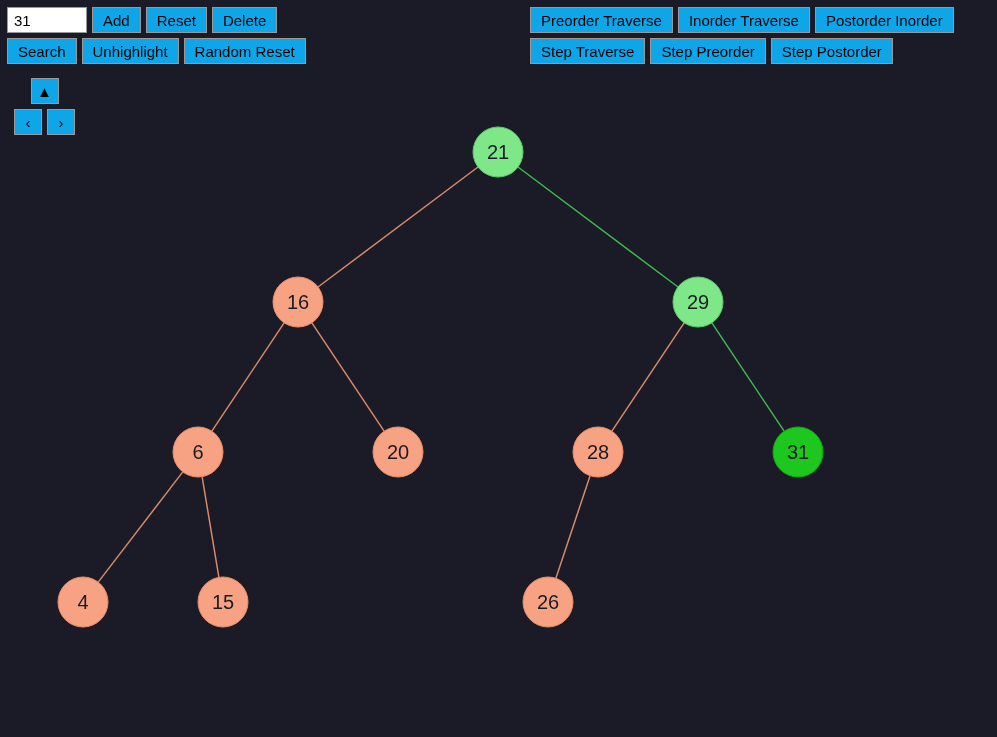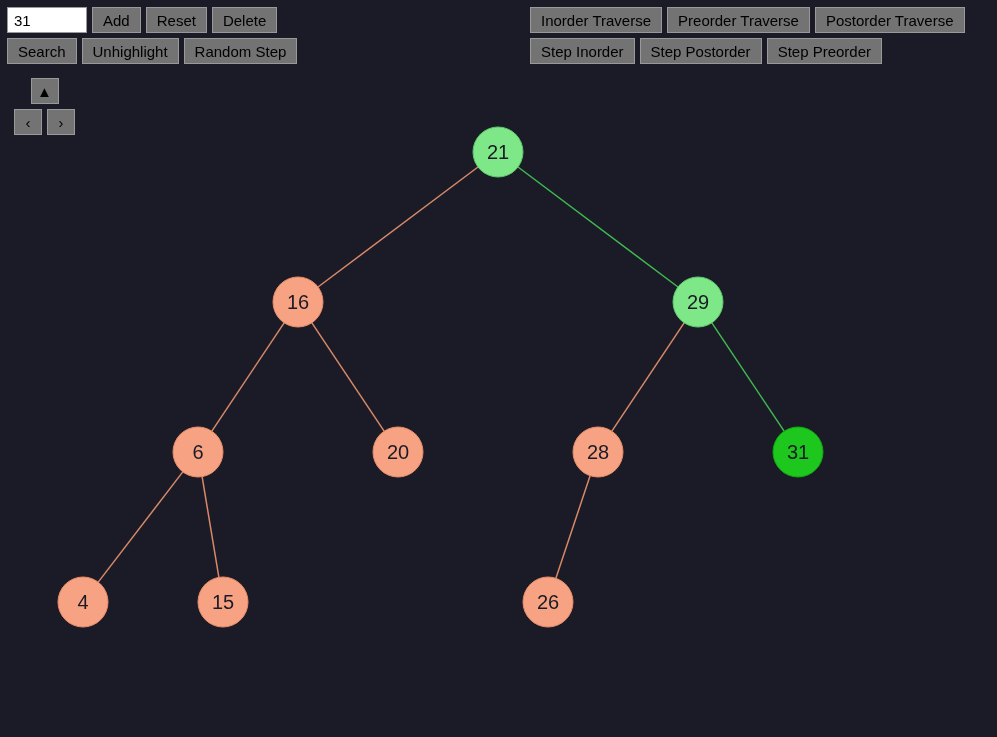--- a/index.html
+++ b/index.html
@@ -43,21 +43,21 @@
   }
   input[type="text"] {
     background: #fff;
     border: 1px solid #999;
     padding: 4px 6px;
     font-size: 15px;
     width: 80px;
     height: 26px;
   }
   button {
-    background: #737373;
+    background: #0ea5e9;
     border: 1px solid #999;
     padding: 4px 10px;
     font-size: 15px;
     cursor: pointer;
     height: 26px;
     line-height: 1;
   }
   button.nav {
     width: 28px;
     padding: 4px 0;
@@ -82,30 +82,30 @@
 </head>
 <body>
 
 <div class="toolbar-left">
   <input type="text" value="31" style="">
   <button>Add</button>
   <button>Reset</button>
   <button>Delete</button>
   <button>Search</button>
   <button>Unhighlight</button>
-  <button>Random Step</button>
+  <button>Random Reset</button>
 </div>
 
 <div class="toolbar-right">
+  <button>Preorder Traverse</button>
   <button>Inorder Traverse</button>
-  <button>Preorder Traverse</button>
-  <button>Postorder Traverse</button>
-  <button>Step Inorder</button>
+  <button>Postorder Inorder</button>
+  <button>Step Traverse</button>
+  <button>Step Preorder</button>
   <button>Step Postorder</button>
-  <button>Step Preorder</button>
 </div>
 
 <div class="nav-controls">
   <div class="nav-row">
     <button class="nav">▲</button>
   </div>
   <div class="nav-row">
     <button class="nav">‹</button>
     <button class="nav">›</button>
   </div>

